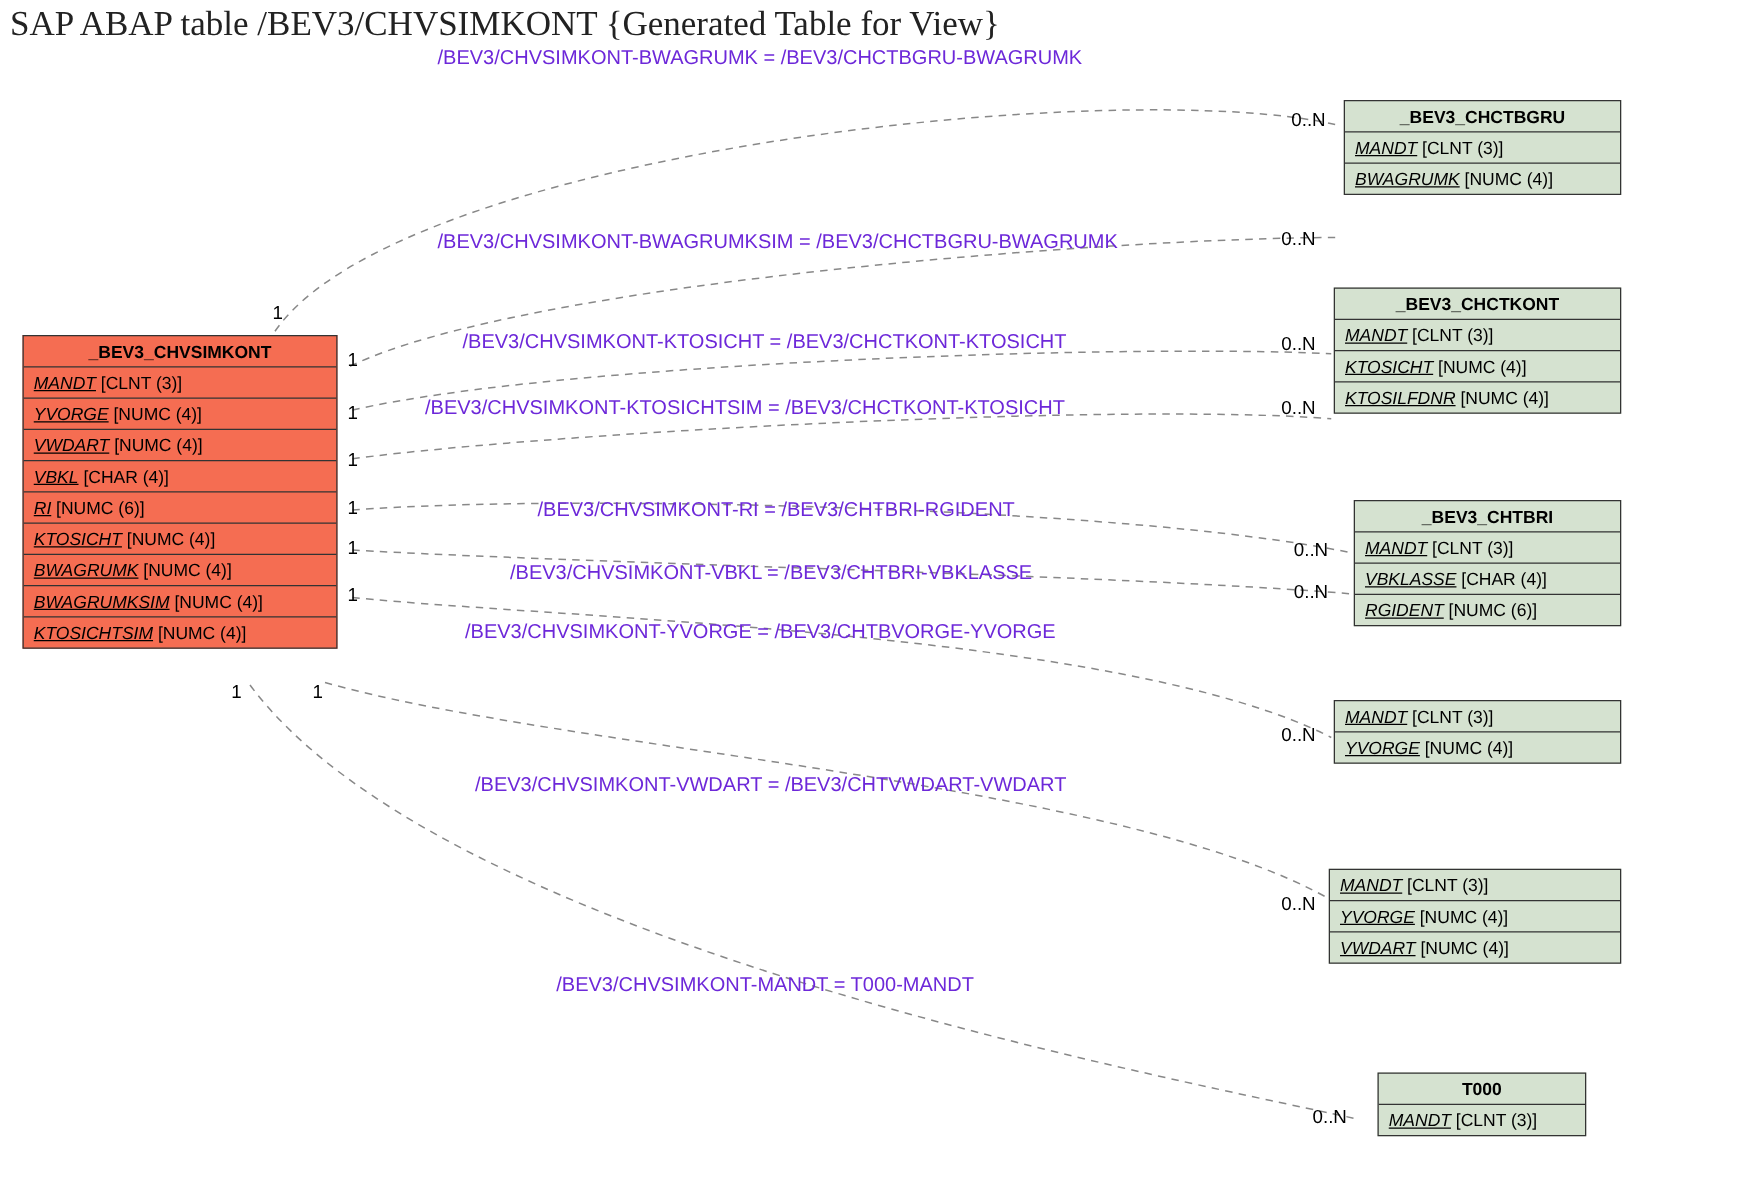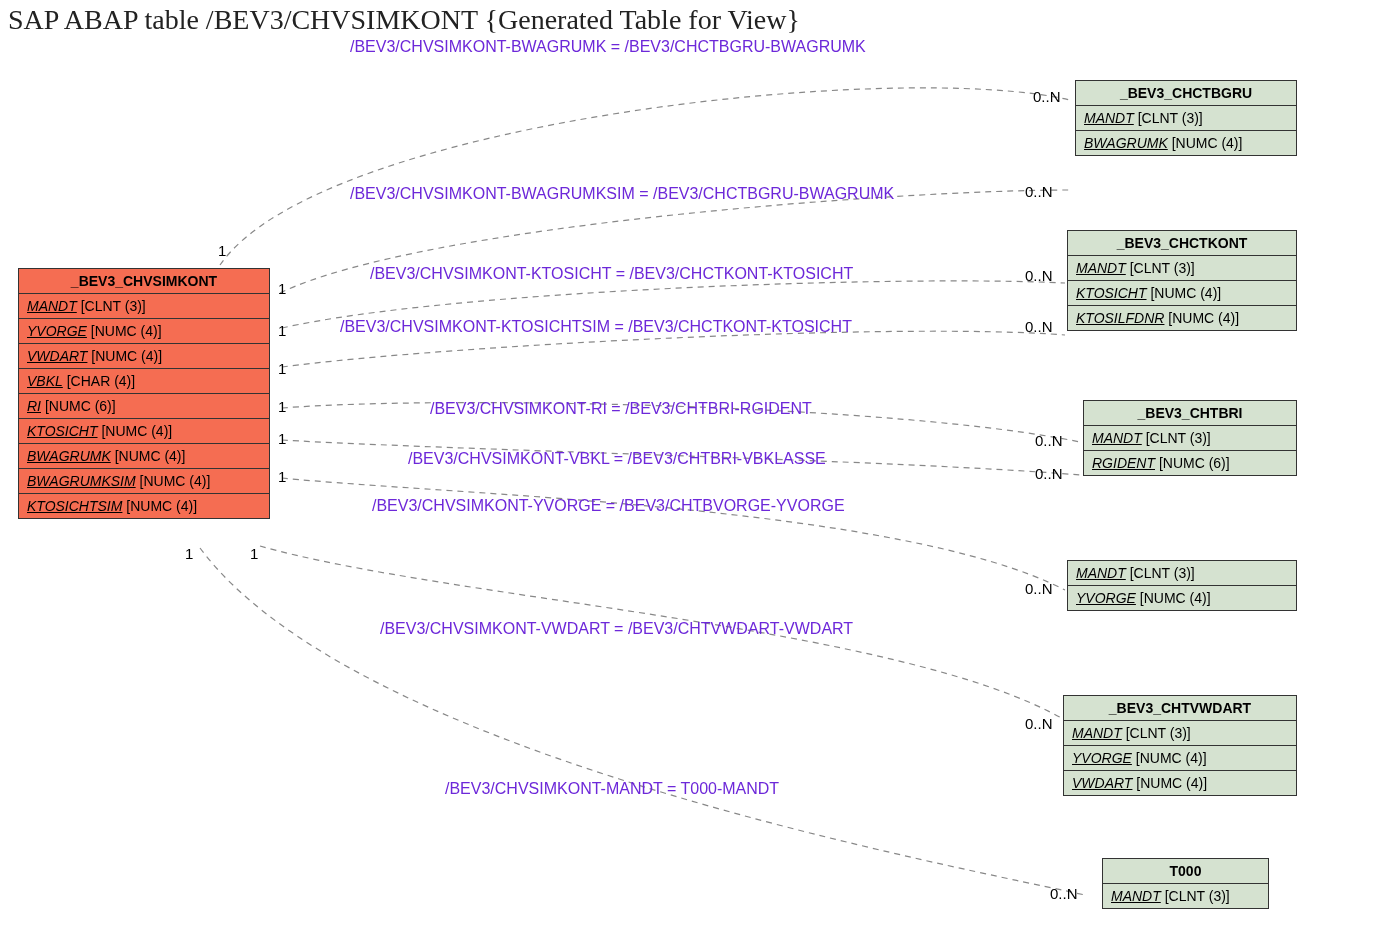--- a/index.html
+++ b/index.html
@@ -105,30 +105,30 @@
 <div class="table-box" style="left:1067px; top:230px; width:228px;">
   <div class="hdr">_BEV3_CHCTKONT</div>
   <div class="row"><span class="fname">MANDT</span> <span class="ftype">[CLNT (3)]</span></div>
   <div class="row"><span class="fname">KTOSICHT</span> <span class="ftype">[NUMC (4)]</span></div>
   <div class="row"><span class="fname">KTOSILFDNR</span> <span class="ftype">[NUMC (4)]</span></div>
 </div>
 
 <div class="table-box" style="left:1083px; top:400px; width:212px;">
   <div class="hdr">_BEV3_CHTBRI</div>
   <div class="row"><span class="fname">MANDT</span> <span class="ftype">[CLNT (3)]</span></div>
+  <div class="row"><span class="fname">VBKLASSE</span> <span class="ftype">[CHAR (4)]</span></div>
   <div class="row"><span class="fname">RGIDENT</span> <span class="ftype">[NUMC (6)]</span></div>
 </div>
 
 <div class="table-box" style="left:1067px; top:560px; width:228px;">
   <div class="row"><span class="fname">MANDT</span> <span class="ftype">[CLNT (3)]</span></div>
   <div class="row"><span class="fname">YVORGE</span> <span class="ftype">[NUMC (4)]</span></div>
 </div>
 
 <div class="table-box" style="left:1063px; top:695px; width:232px;">
-  <div class="hdr">_BEV3_CHTVWDART</div>
   <div class="row"><span class="fname">MANDT</span> <span class="ftype">[CLNT (3)]</span></div>
   <div class="row"><span class="fname">YVORGE</span> <span class="ftype">[NUMC (4)]</span></div>
   <div class="row"><span class="fname">VWDART</span> <span class="ftype">[NUMC (4)]</span></div>
 </div>
 
 <div class="table-box" style="left:1102px; top:858px; width:165px;">
   <div class="hdr">T000</div>
   <div class="row"><span class="fname">MANDT</span> <span class="ftype">[CLNT (3)]</span></div>
 </div>
 

